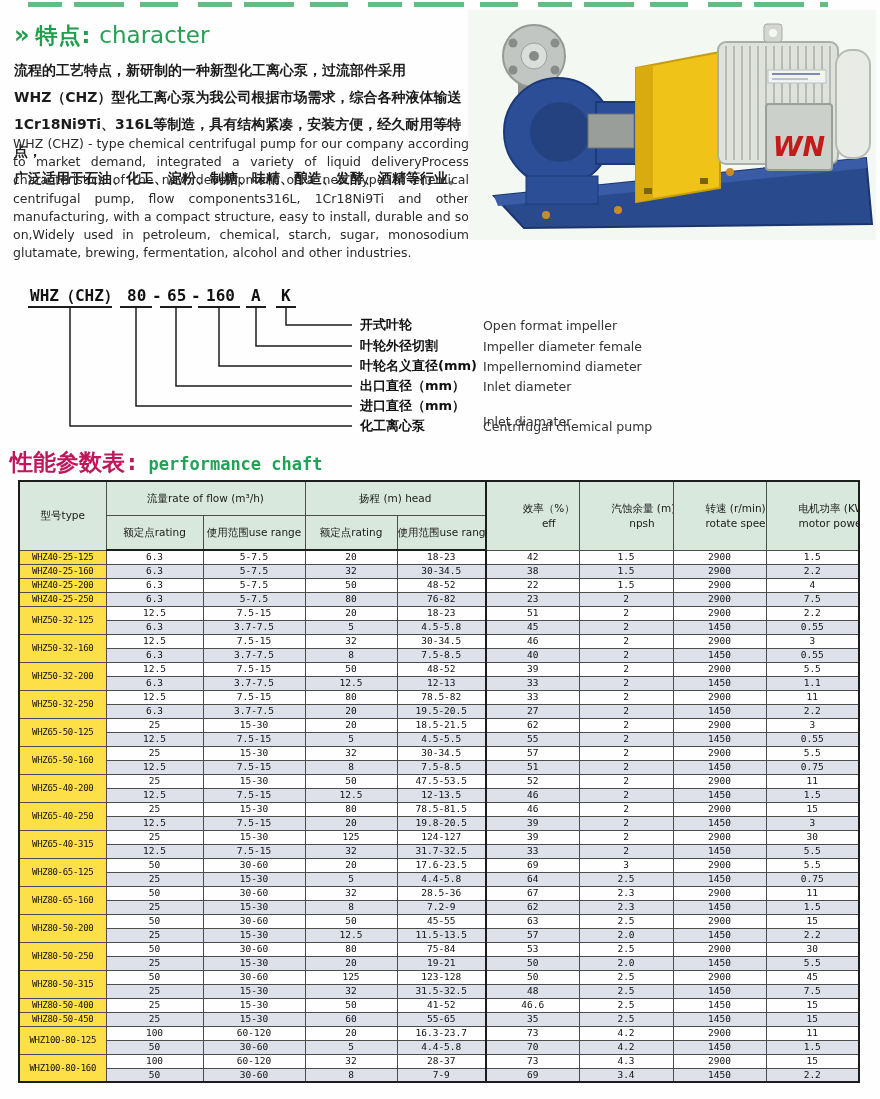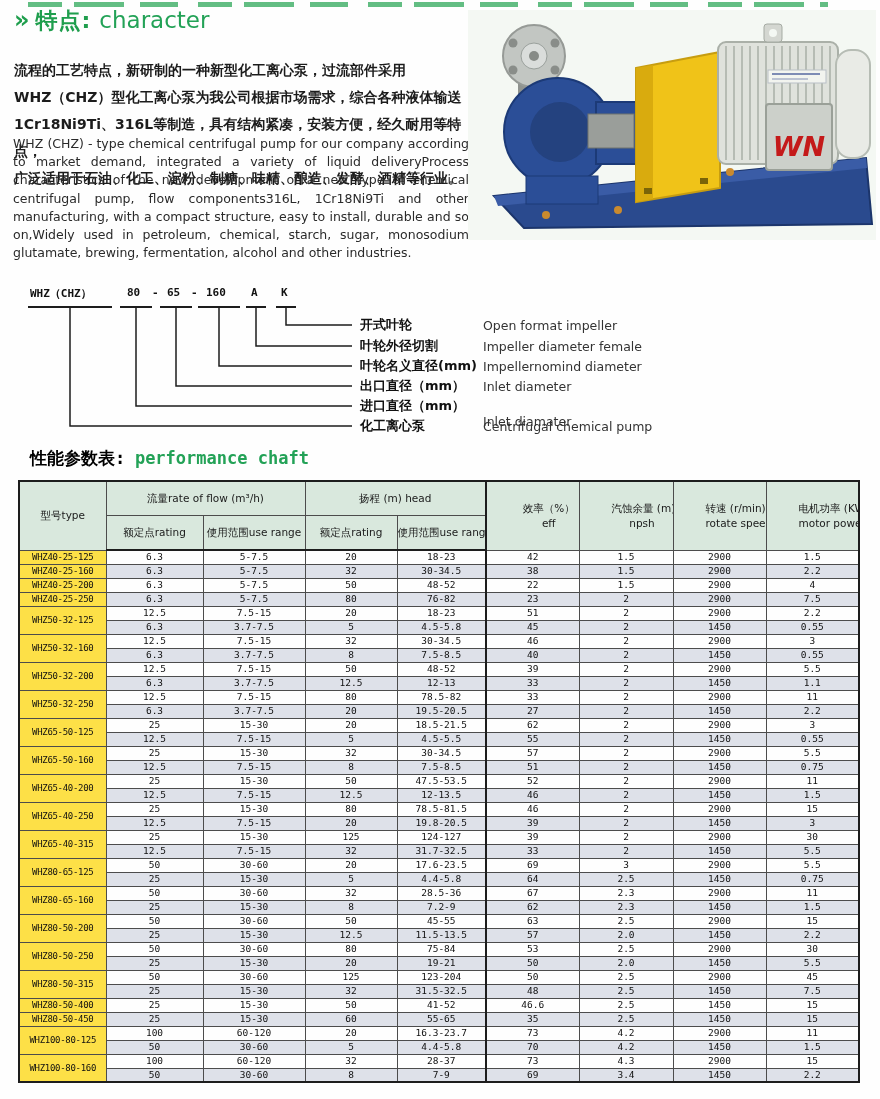--- a/index.html
+++ b/index.html
@@ -24,29 +24,29 @@
   .para-zh { position:absolute; left:14px; top:57px; width:452px;
     font-size:14px; font-weight:bold; color:#1c1c1c; line-height:27px; }
   .para-en { position:absolute; left:13px; top:135px; width:456px;
     font-size:12.5px; color:#2a2a2a; line-height:18.2px; text-align:justify; }
   .pump-wrap { position:absolute; left:468px; top:10px; width:408px; height:230px; }
 
   
   .diagram { position:absolute; left:0; top:280px; width:880px; height:162px; }
   .diagram svg { position:absolute; left:0; top:0; }
   .code-tok { position:absolute; top:6px; font-family:"DejaVu Sans Mono","Liberation Mono",monospace;
-    font-size:11px; font-weight:bold; color:#111; white-space:nowrap; }
+    font-size:16px; font-weight:bold; color:#111; white-space:nowrap; }
   .lbl-zh { position:absolute; left:360px; font-size:13px; font-weight:bold; color:#111;
     line-height:16px; white-space:nowrap; }
   .lbl-en { position:absolute; left:483px; font-size:12.5px; color:#333;
     line-height:16px; white-space:nowrap; }
 
   .perf-head { position:absolute; left:10px; top:447px; white-space:nowrap;
     font-family:"DejaVu Sans Mono","Liberation Mono",monospace; }
-  .perf-head .zh { color:#000000; font-size:17px; font-weight:bold;margin-left:20px; }
+  .perf-head .zh { color:#be185d; font-size:23px; font-weight:bold; }
   .perf-head .en { color:#23a257; font-size:17px; font-weight:bold; }
 
   
   table.perf { position:absolute; left:18px; top:480px; width:840px;
     border-collapse:collapse; table-layout:fixed; }
   table.perf th, table.perf td {
     border:1px solid #4c4c4c; padding:0; text-align:center; vertical-align:middle;
     overflow:hidden; white-space:nowrap; }
   table.perf { border:2px solid #1d1d1d; }
   table.perf thead th { background:#d9e8dd; font-weight:normal; font-size:10.5px;
@@ -60,21 +60,21 @@
   table.perf .thick-l { border-left:2px solid #1d1d1d; }
   .hdr2 div { line-height:15px;padding-left:32px; }
 </style>
 </head>
 <body>
 
 <div class="page">
 
   <div class="top-artifact"></div>
 
-  <div class="sec-head" style="top:6px;">
+  <div class="sec-head" style="top:21px;">
     <span class="mk">»</span><span class="zh">特点:</span><span class="en">character</span>
   </div>
   <div class="para-zh">
     <div>流程的工艺特点，新研制的一种新型化工离心泵，过流部件采用</div>
     <div>WHZ（CHZ）型化工离心泵为我公司根据市场需求，综合各种液体输送</div>
     <div>1Cr18Ni9Ti、316L等制造，具有结构紧凑，安装方便，经久耐用等特点，</div>
     <div>广泛适用于石油、化工、淀粉、制糖、味精、酿造、发酵、酒精等行业。</div>
   </div>
   <div class="para-en">WHZ (CHZ) - type chemical centrifugal pump for our company according to market demand, integrated a variety of liquid deliveryProcess characteristics of the new development of a new type of chemical centrifugal pump, flow components316L, 1Cr18Ni9Ti and other manufacturing, with a compact structure, easy to install, durable and so on,Widely used in petroleum, chemical, starch, sugar, monosodium glutamate, brewing, fermentation, alcohol and other industries.</div>
 
@@ -543,21 +543,21 @@
           <td class="thick-l">50</td>
           <td>2.0</td>
           <td>1450</td>
           <td>5.5</td>
         </tr>
         <tr>
           <td rowspan="2" class="model-cell">WHZ80-50-315</td>
           <td>50</td>
           <td>30-60</td>
           <td>125</td>
-          <td>123-204</td>
+          <td>123-128</td>
           <td class="thick-l">50</td>
           <td>2.5</td>
           <td>2900</td>
           <td>45</td>
         </tr>
         <tr class="alt">
           <td>25</td>
           <td>15-30</td>
           <td>32</td>
           <td>31.5-32.5</td>

